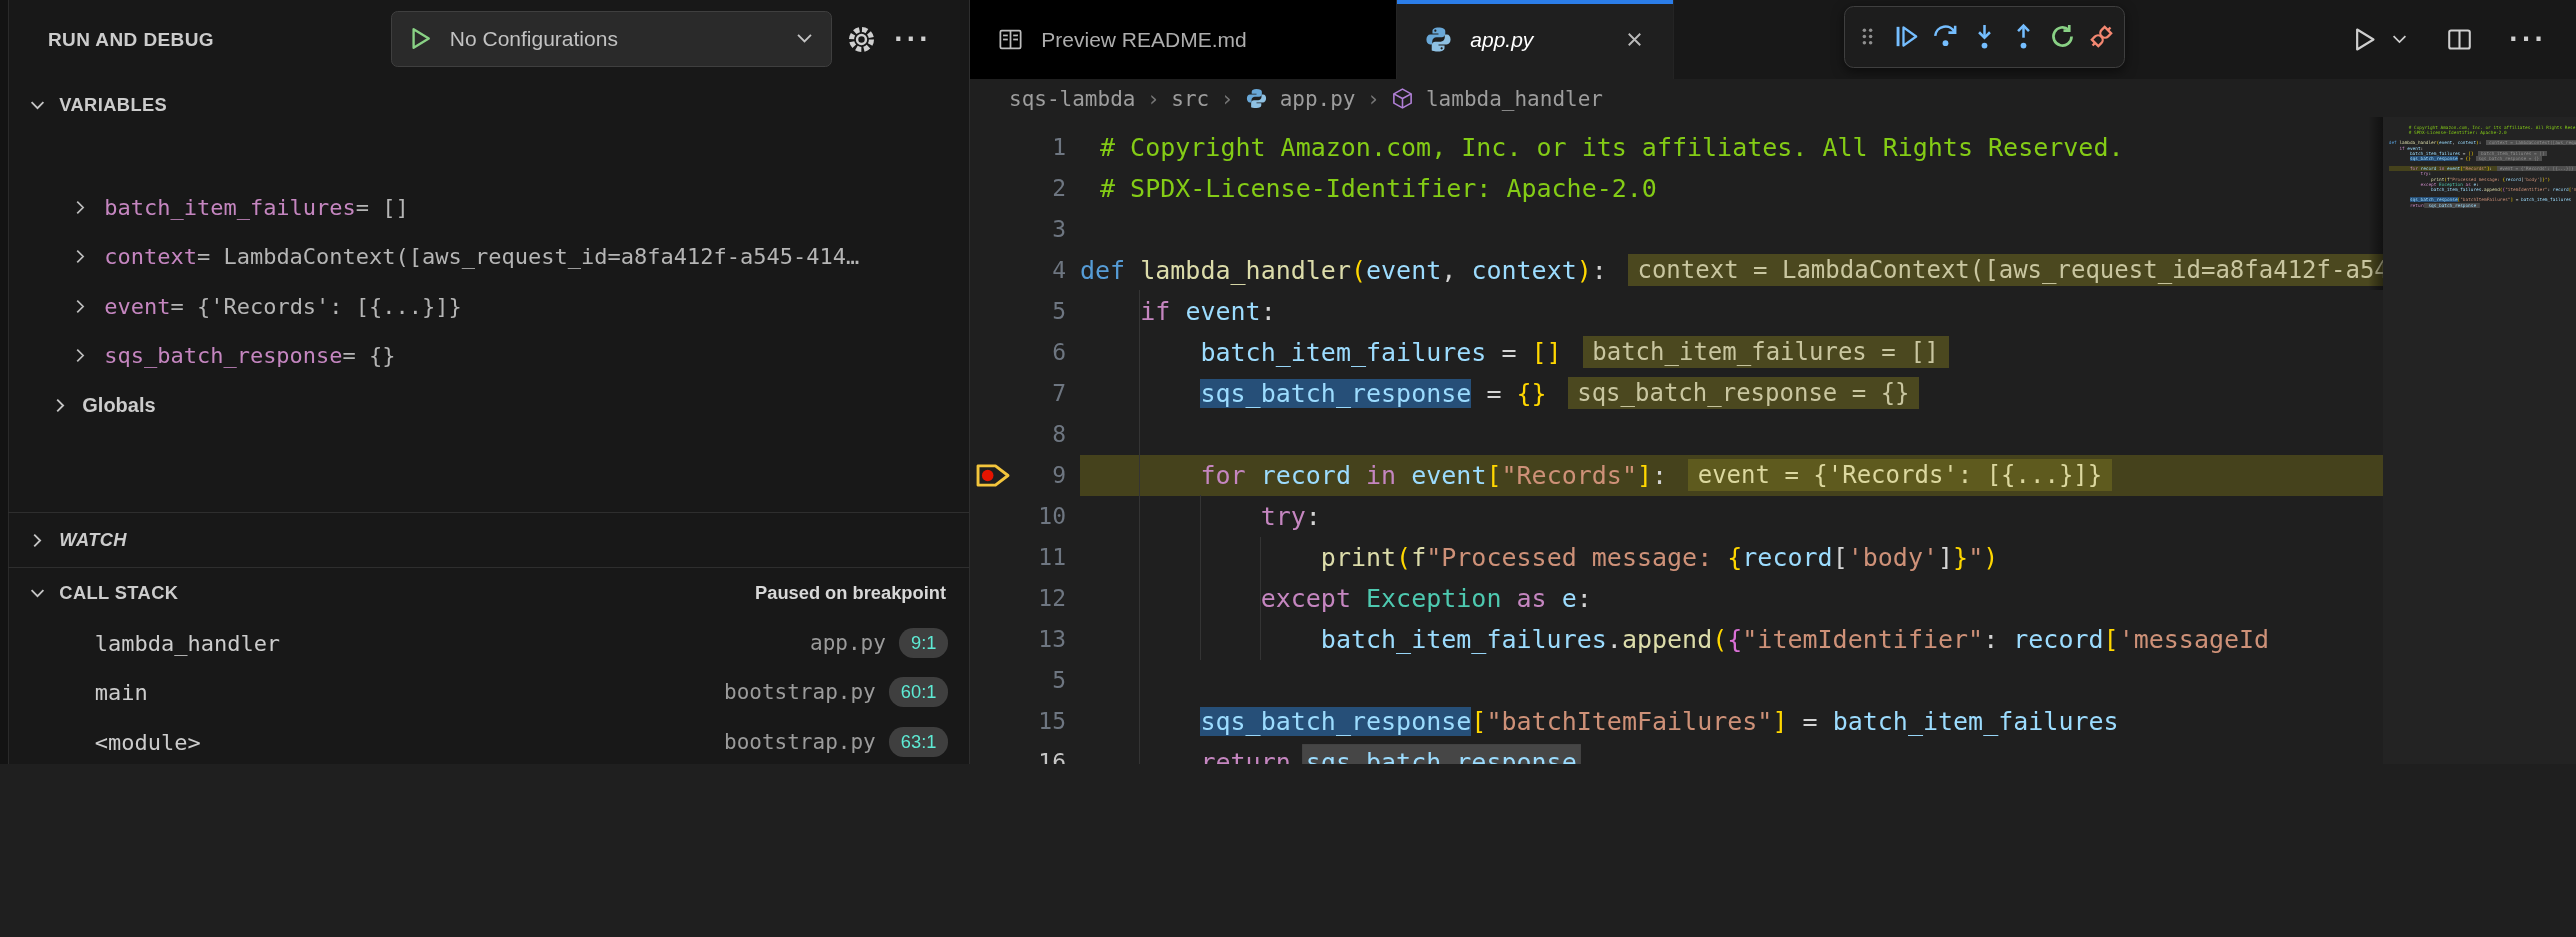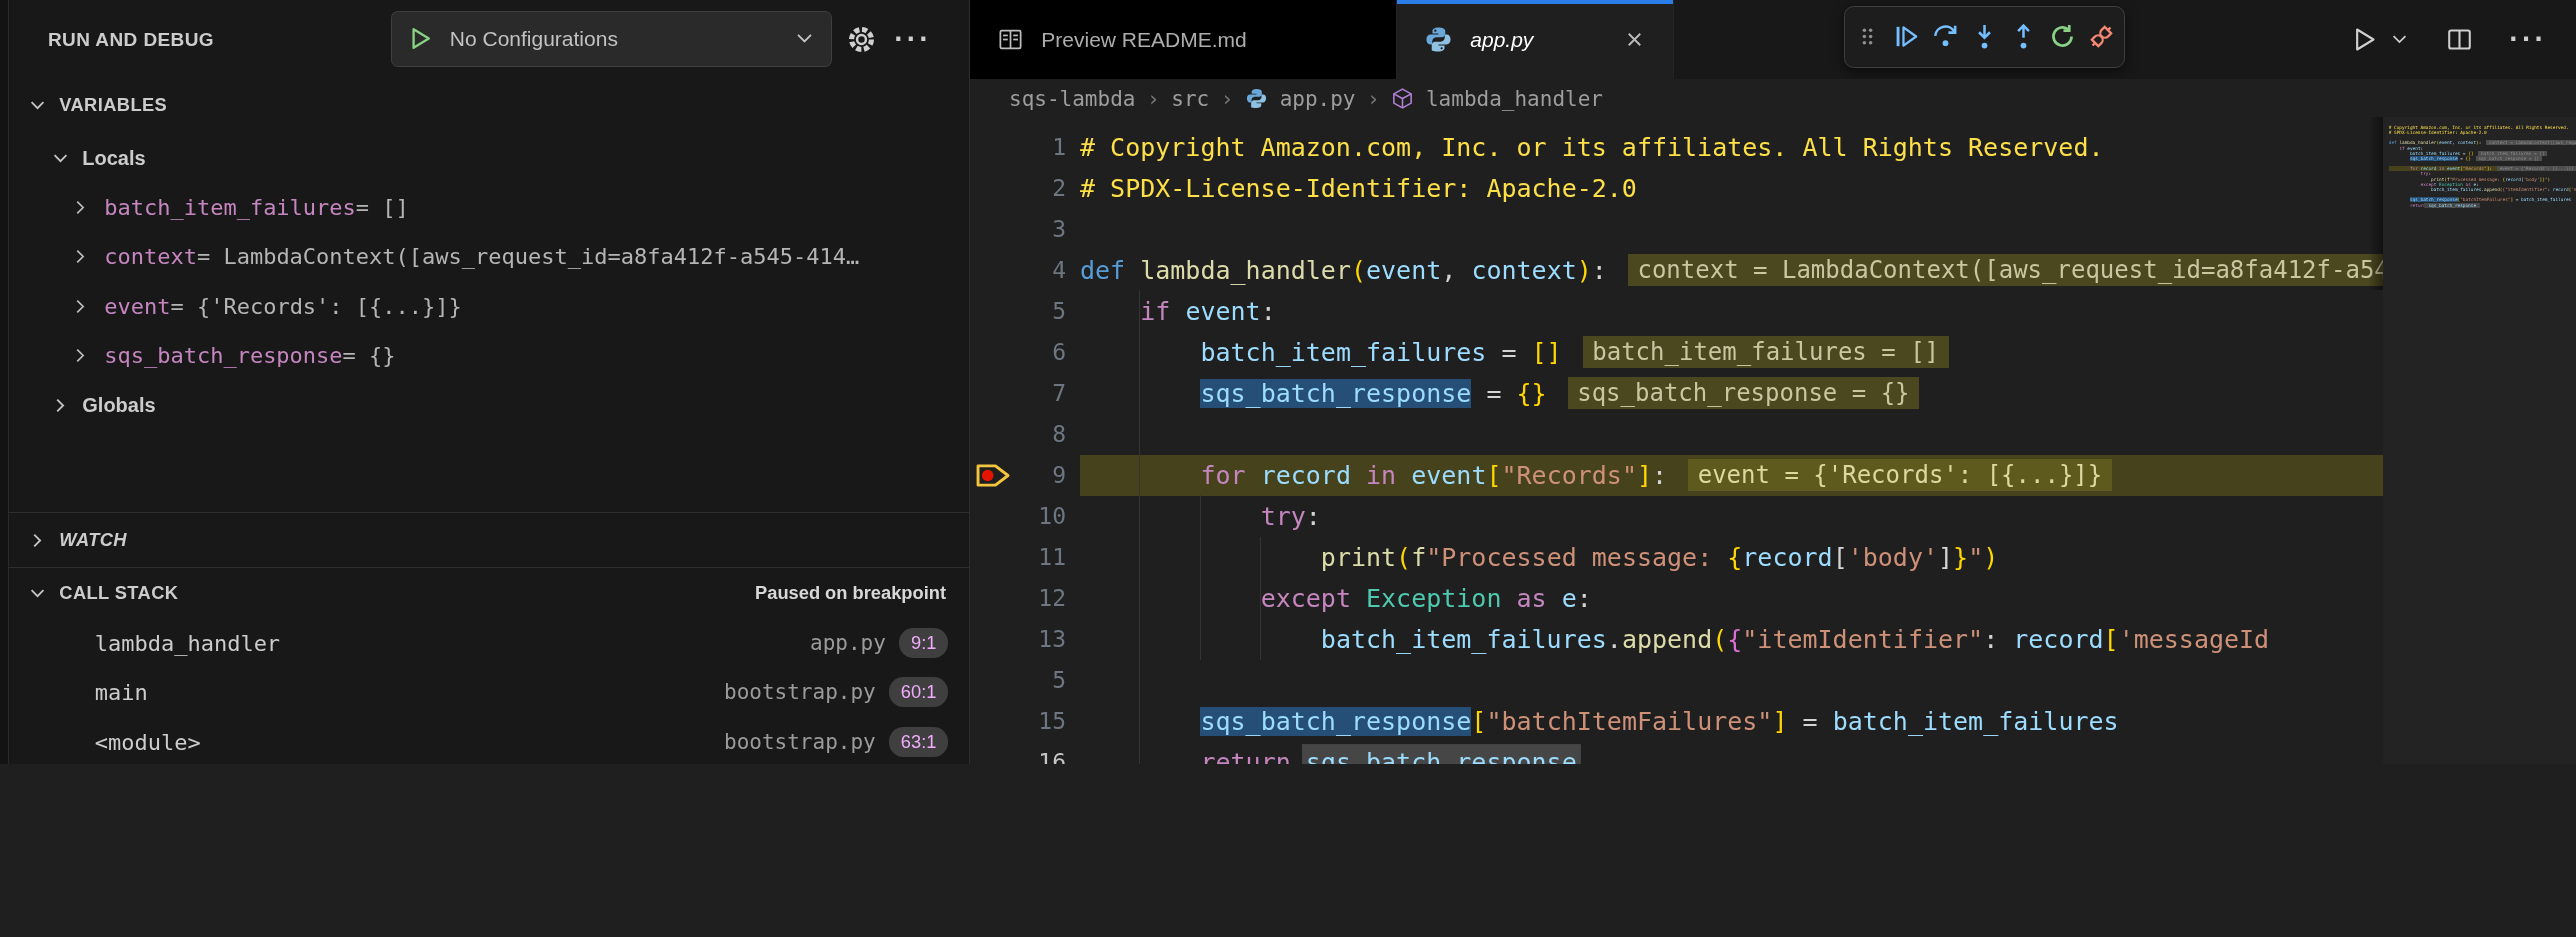--- a/index.html
+++ b/index.html
@@ -29,21 +29,21 @@
     font-family:"DejaVu Sans Mono",monospace;font-size:22px;color:#b5b5b5;cursor:pointer;}
   .tree-row .chev{margin-left:62px;margin-right:13.5px;flex:0 0 auto;display:flex;}
   .vname{color:#c586c0;}
   .vval{color:#b5b5b5;}
   .divider{position:absolute;left:7.7px;right:0;height:1px;background:#2e2e2e;}
   .cs-status{margin-left:auto;margin-right:23px;font-weight:bold;font-size:18.3px;color:#d8d8d8;}
   .frame-row{position:absolute;left:7.7px;right:0;height:46px;display:flex;align-items:center;cursor:pointer;}
   .frame-name{margin-left:87px;font-family:"DejaVu Sans Mono",monospace;font-size:22px;color:#cccccc;}
   .frame-right{margin-left:auto;margin-right:21px;display:flex;align-items:center;gap:13.5px;}
   .frame-file{font-family:"DejaVu Sans Mono",monospace;font-size:21px;color:#9b9b9b;}
-  .frame-badge{background:#3f3f3f;color:#f0abfc;font-size:18.3px;padding:3.9px 11.6px;border-radius:14.4px;}
+  .frame-badge{background:#3f3f3f;color:#5eead4;font-size:18.3px;padding:3.9px 11.6px;border-radius:14.4px;}
 
   
   .tabbar{position:absolute;left:970px;top:0;right:0;height:79px;background:#181818;display:flex;}
   .tab{position:relative;height:79px;display:flex;align-items:center;box-sizing:border-box;
     padding:0 27px;border-right:1px solid #242424;font-size:21px;color:#adadad;background:#000000;cursor:pointer;gap:17.3px;}
   .tab .tab-icon{display:flex;flex:0 0 auto;}
   .tab.active{background:#1f1f1f;color:#ffffff;}
   .tab.active::before{content:"";position:absolute;left:0;right:0;top:0;height:3.9px;background:#2b7de9;}
   .tab.active .tab-label{font-style:italic;}
   .tab .tab-close{margin-left:auto;display:flex;opacity:.9;}
@@ -67,21 +67,21 @@
   .gut{position:relative;height:41px;display:flex;align-items:center;justify-content:flex-end;
     font-family:"DejaVu Sans Mono",monospace;font-size:23px;color:#6e7681;}
   .gut.active span{color:#c6c6c6;}
   .gut .bp{position:absolute;left:3.9px;top:6.7px;}
   .codecol{position:absolute;left:110px;top:9.6px;right:0;z-index:1;}
   .cline{height:41px;display:flex;align-items:center;white-space:pre;
     font-family:"DejaVu Sans Mono",monospace;font-size:25px;color:#d4d4d4;}
   .cline.cur{background:#45421c;}
   .hint{margin-left:21px;padding:1.9px 9.6px;background:#4b481f;color:#c9c6a0;font-size:24px;flex:0 0 auto;}
   .cur .hint{background:#5e5a1e;color:#dcd89f;}
-  .tk-com{color:#fde047;}.tk-kwb{color:#569cd6;}.tk-kw{color:#c586c0;}.tk-fn{color:#dcdcaa;}
+  .tk-com{color:#84cc16;margin-left:20px;}.tk-kwb{color:#569cd6;}.tk-kw{color:#c586c0;}.tk-fn{color:#dcdcaa;}
   .tk-var{color:#9cdcfe;}.tk-str{color:#ce9178;}.tk-pn{color:#d4d4d4;}.tk-br{color:#ffd700;}
   .tk-br2{color:#da70d6;}.tk-typ{color:#4ec9b0;}
   .tk-varhl{color:#9cdcfe;background:#264f78;}
   .tk-varsel{color:#9cdcfe;background:#464646;box-shadow:0 0 0 3.9px #464646;}
   .iguide{position:absolute;width:1px;background:#343434;z-index:2;pointer-events:none;}
   .mm-shadow{position:absolute;right:0;top:0;width:15.4px;height:173px;z-index:3;
     background:linear-gradient(to left,rgba(0,0,0,.45),rgba(0,0,0,0));pointer-events:none;}
 
   
   .minimap{position:absolute;left:2383px;top:117px;width:193px;height:820px;background:#232323;overflow:hidden;cursor:pointer;}
@@ -129,28 +129,20 @@
 
     <div class="sec-head" style="top:85px;height:40px;">
       <span class="chev">
         <svg width="21" height="21" viewBox="0 0 16 16">
             <path d="M3.5 5.5 8 10l4.5-4.5" fill="none" stroke="#c5c5c5" stroke-width="1.4"></path>
           </svg>
       </span>
       <span class="sec-label">VARIABLES</span>
     </div>
 
-    <div class="scope-row" style="top:137px;">
-      <span class="chev">
-        <svg width="21" height="21" viewBox="0 0 16 16">
-            <path d="M3.5 5.5 8 10l4.5-4.5" fill="none" stroke="#c5c5c5" stroke-width="1.4"></path>
-          </svg>
-      </span>
-      <span class="scope-label">Locals</span>
-    </div>
 
     <div id="var-items">
         <div class="tree-row" style="top: 186px;">
           <svg class="chev" width="21" height="21" viewBox="0 0 16 16">
             <path d="M5.5 3.5 10 8l-4.5 4.5" fill="none" stroke="#bdbdbd" stroke-width="1.3"></path>
           </svg>
           <span class="vname">batch_item_failures</span>
           <span class="vval"> = []</span>
         </div>
         <div class="tree-row" style="top: 235px;">

